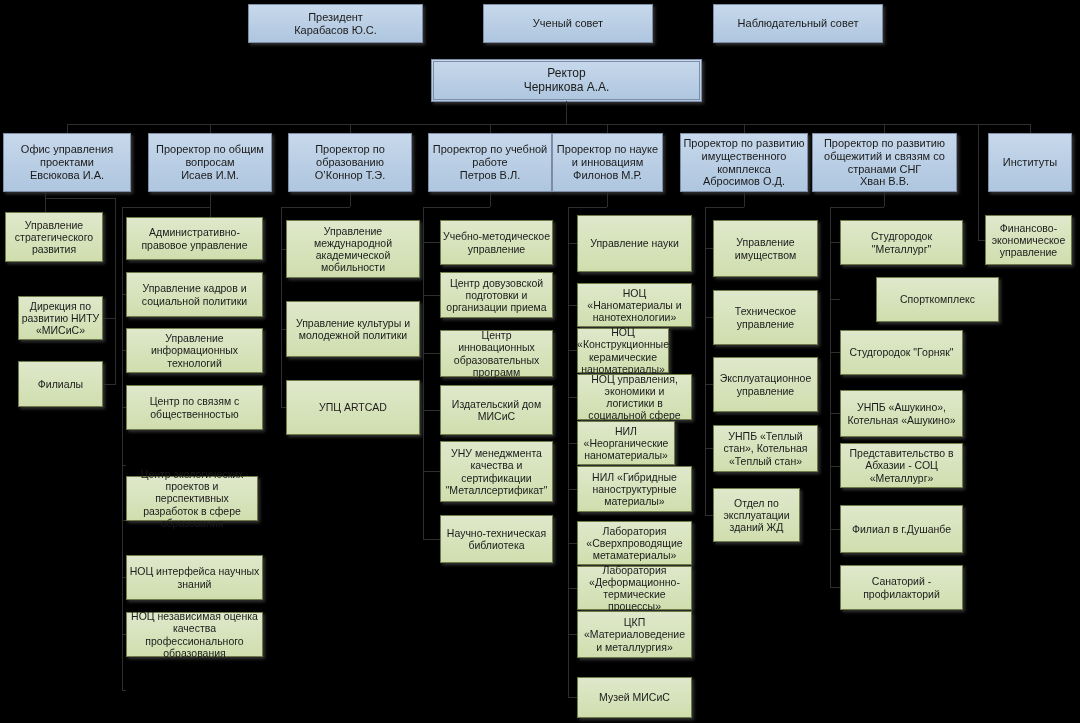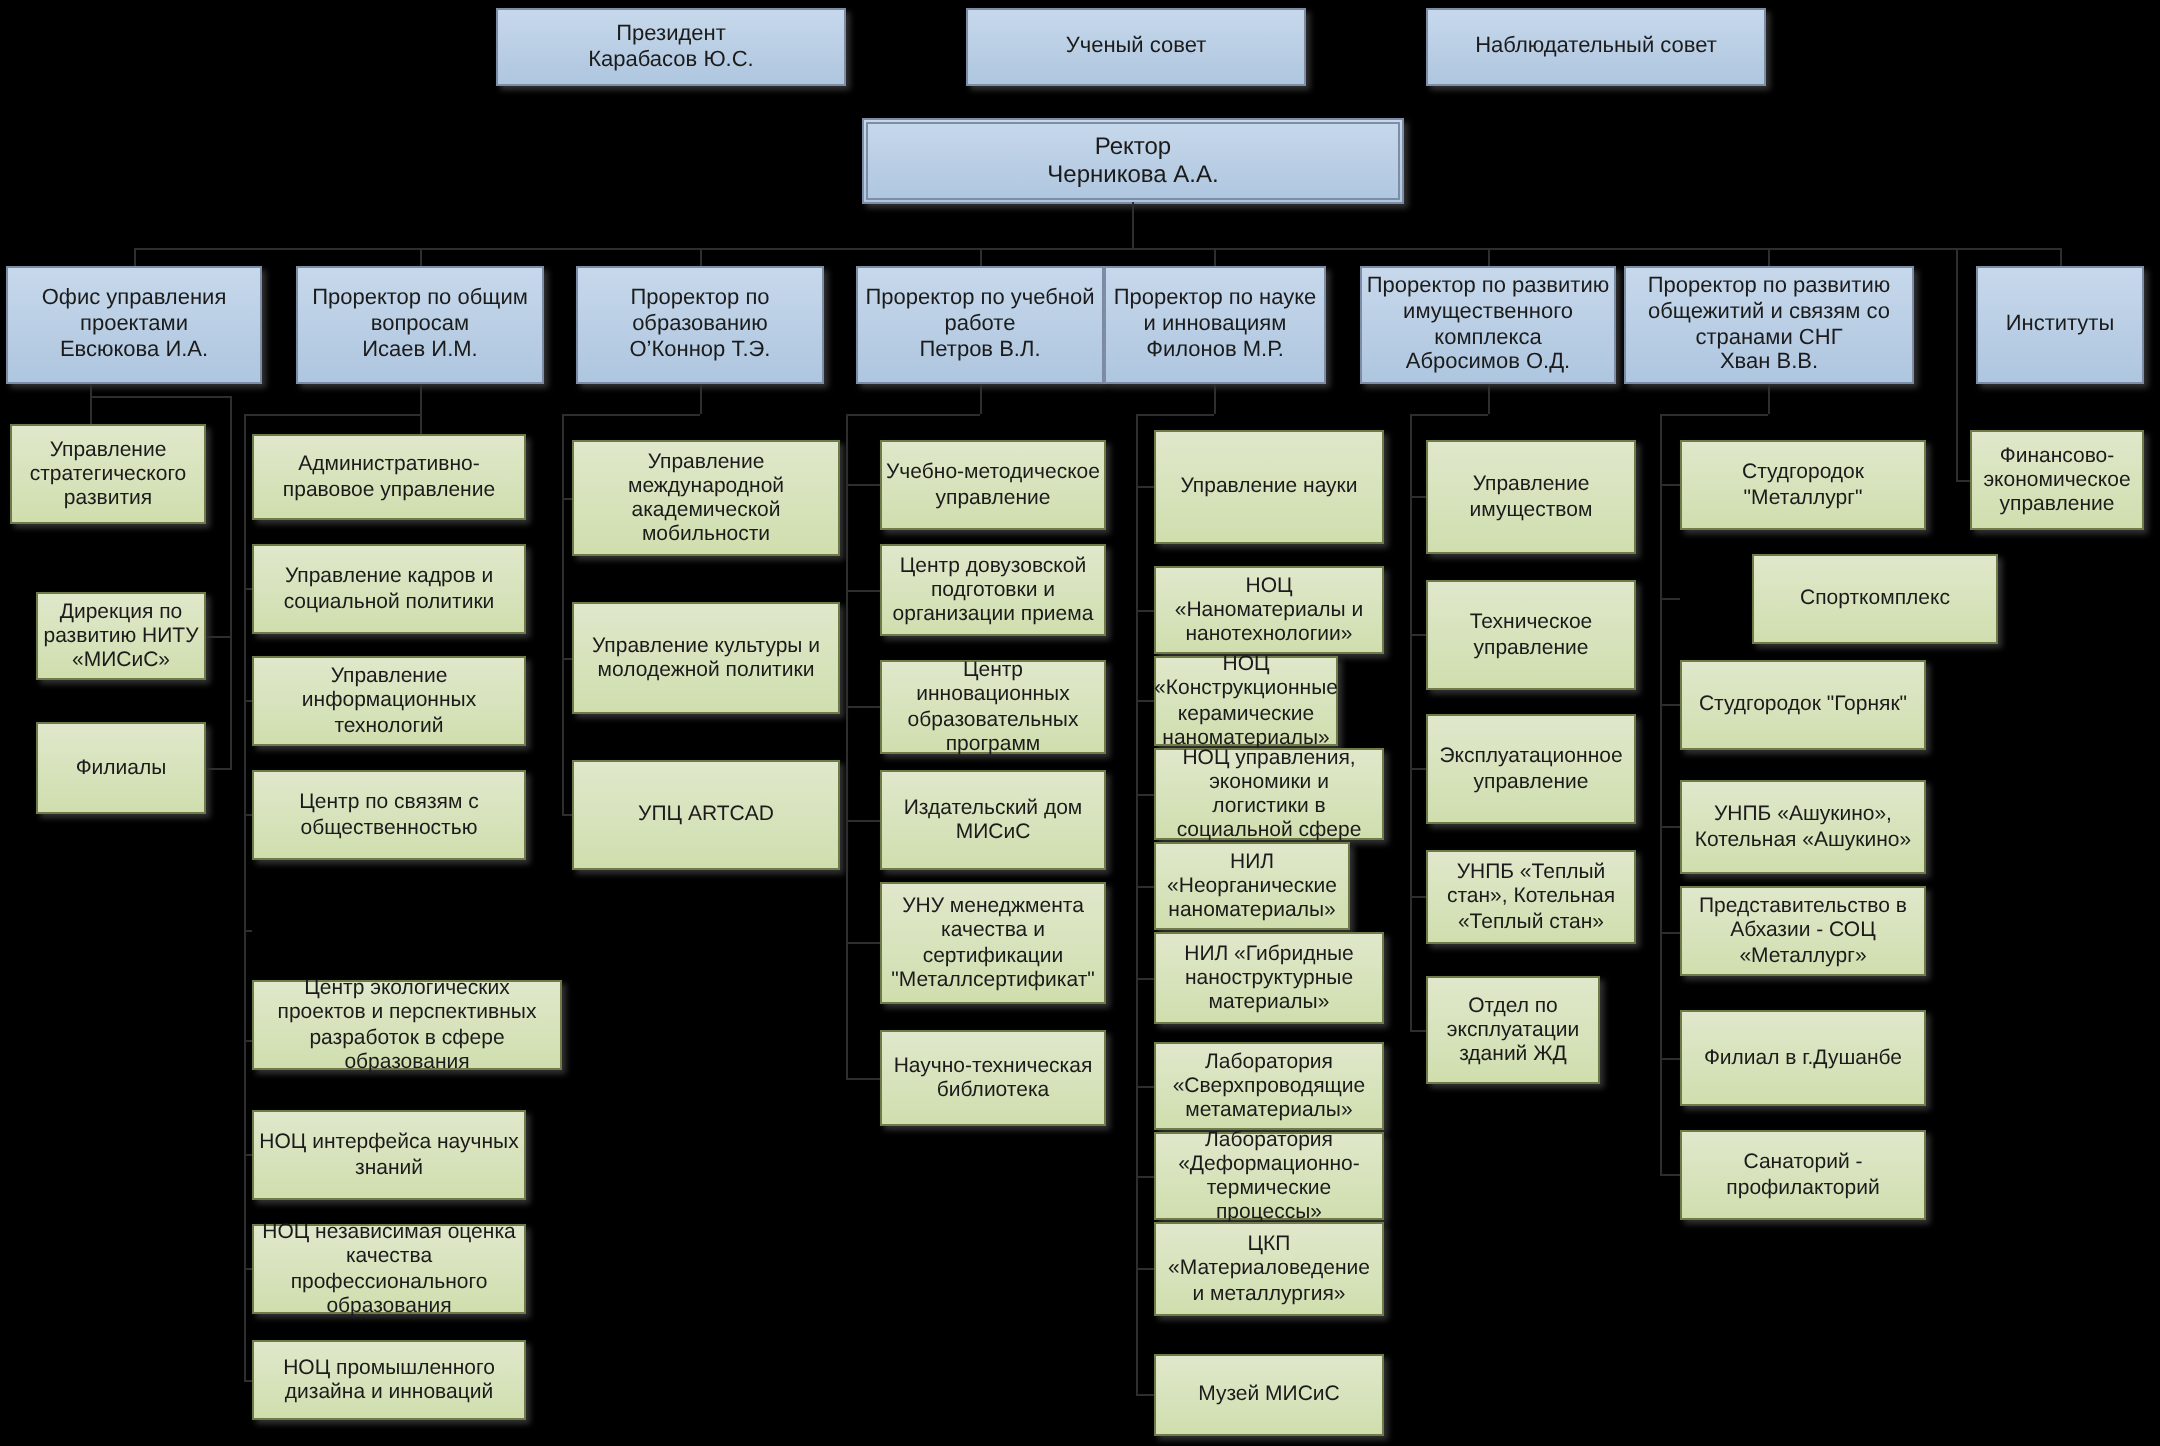--- a/index.html
+++ b/index.html
@@ -43,24 +43,23 @@
   <div class="bx b" style="left:988px;top:133px;width:84px;height:59px">Институты</div>
 
   <div class="bx g" style="left:5px;top:212px;width:98px;height:50px">Управление стратегического развития</div>
   <div class="bx g" style="left:18px;top:296px;width:85px;height:44px">Дирекция по развитию  НИТУ «МИСиС»</div>
   <div class="bx g" style="left:18px;top:361px;width:85px;height:46px">Филиалы</div>
 
   <div class="bx g" style="left:126px;top:217px;width:137px;height:43px">Административно-правовое управление</div>
   <div class="bx g" style="left:126px;top:272px;width:137px;height:45px">Управление кадров и социальной политики</div>
   <div class="bx g" style="left:126px;top:328px;width:137px;height:45px">Управление информационных технологий</div>
   <div class="bx g" style="left:126px;top:385px;width:137px;height:45px">Центр по связям с общественностью</div>
-  <div class="bx g" style="left:126px;top:490px;width:155px;height:45px">Центр экологических проектов и перспективных разработок в сфере образования</div>
+  <div class="bx g" style="left:126px;top:476px;width:132px;height:45px">Центр экологических проектов и перспективных разработок в сфере образования</div>
   <div class="bx g" style="left:126px;top:555px;width:137px;height:45px">НОЦ  интерфейса научных знаний</div>
   <div class="bx g" style="left:126px;top:612px;width:137px;height:45px">НОЦ независимая оценка качества профессионального образования</div>
-  <div class="bx g" style="left:126px;top:670px;width:137px;height:40px">НОЦ промышленного дизайна и инноваций</div>
 
   <div class="bx g" style="left:286px;top:220px;width:134px;height:58px">Управление международной академической мобильности</div>
   <div class="bx g" style="left:286px;top:301px;width:134px;height:56px">Управление культуры и молодежной политики</div>
   <div class="bx g" style="left:286px;top:380px;width:134px;height:55px">УПЦ ARTCAD</div>
 
   <div class="bx g" style="left:440px;top:220px;width:113px;height:45px">Учебно-методическое управление</div>
   <div class="bx g" style="left:440px;top:272px;width:113px;height:46px">Центр довузовской подготовки и организации приема</div>
   <div class="bx g" style="left:440px;top:330px;width:113px;height:47px">Центр инновационных образовательных программ</div>
   <div class="bx g" style="left:440px;top:385px;width:113px;height:50px">Издательский дом МИСиС</div>
   <div class="bx g" style="left:440px;top:441px;width:113px;height:61px">УНУ менеджмента качества и сертификации "Металлсертификат"</div>

